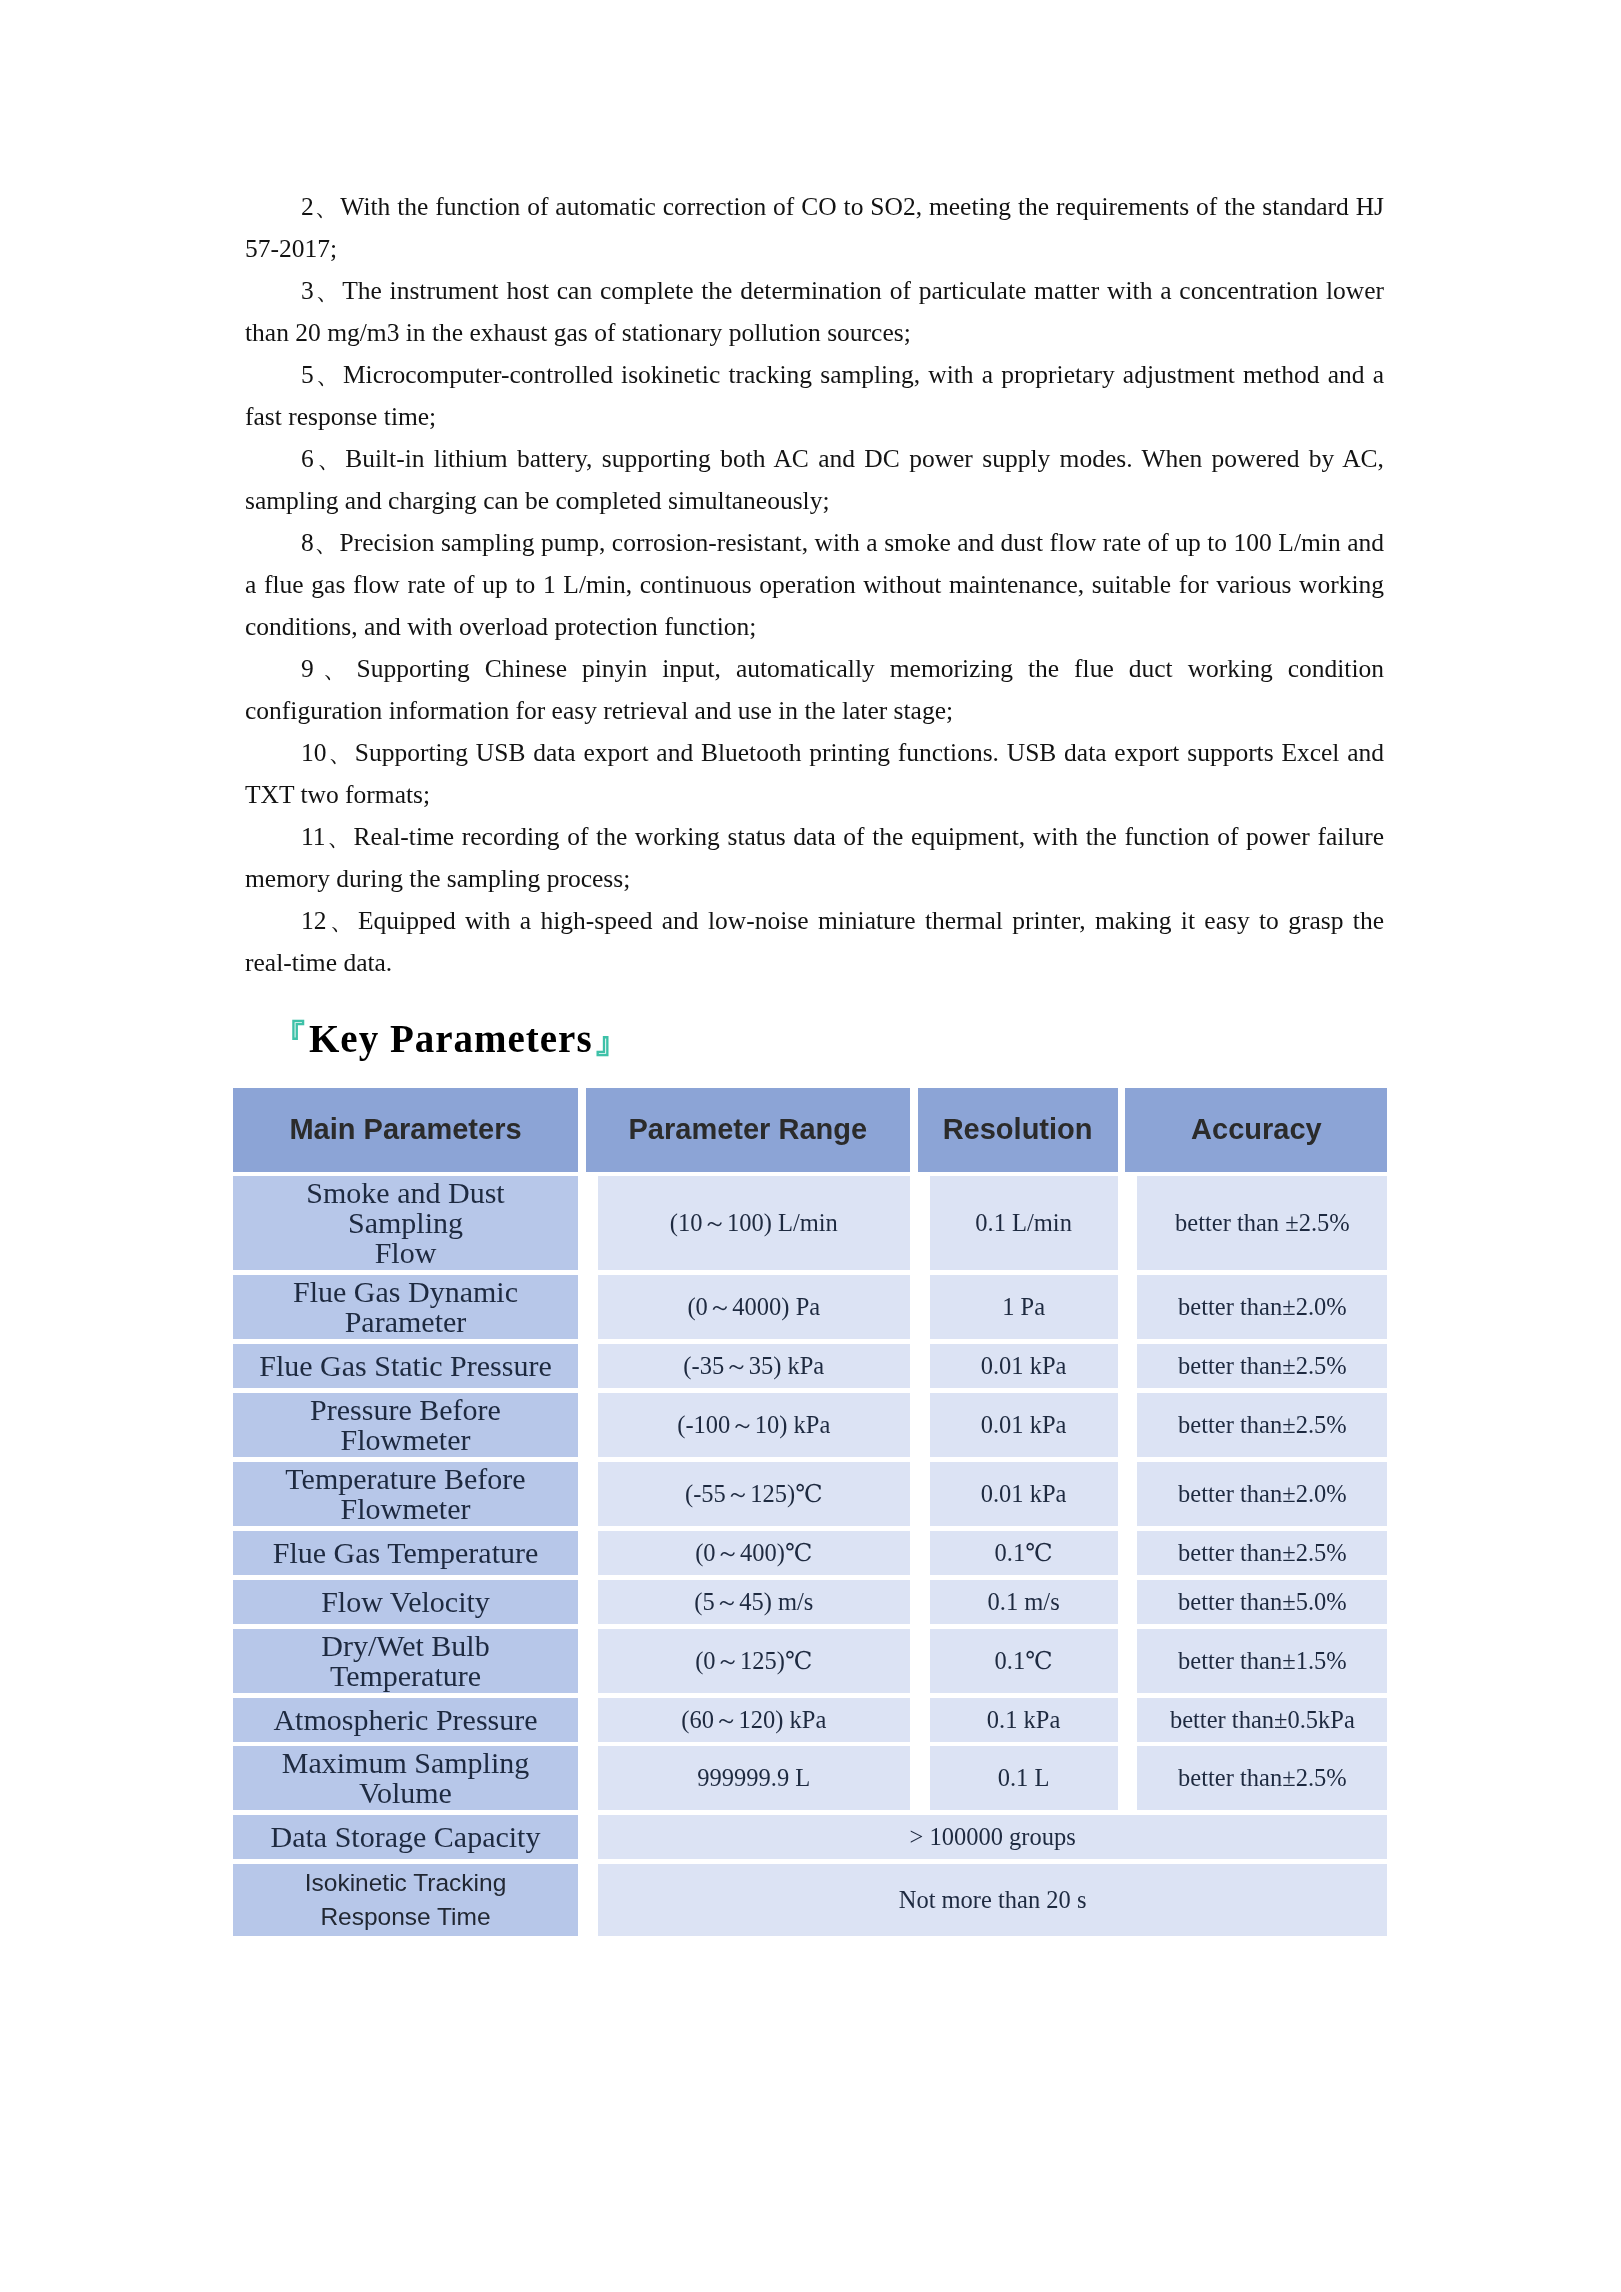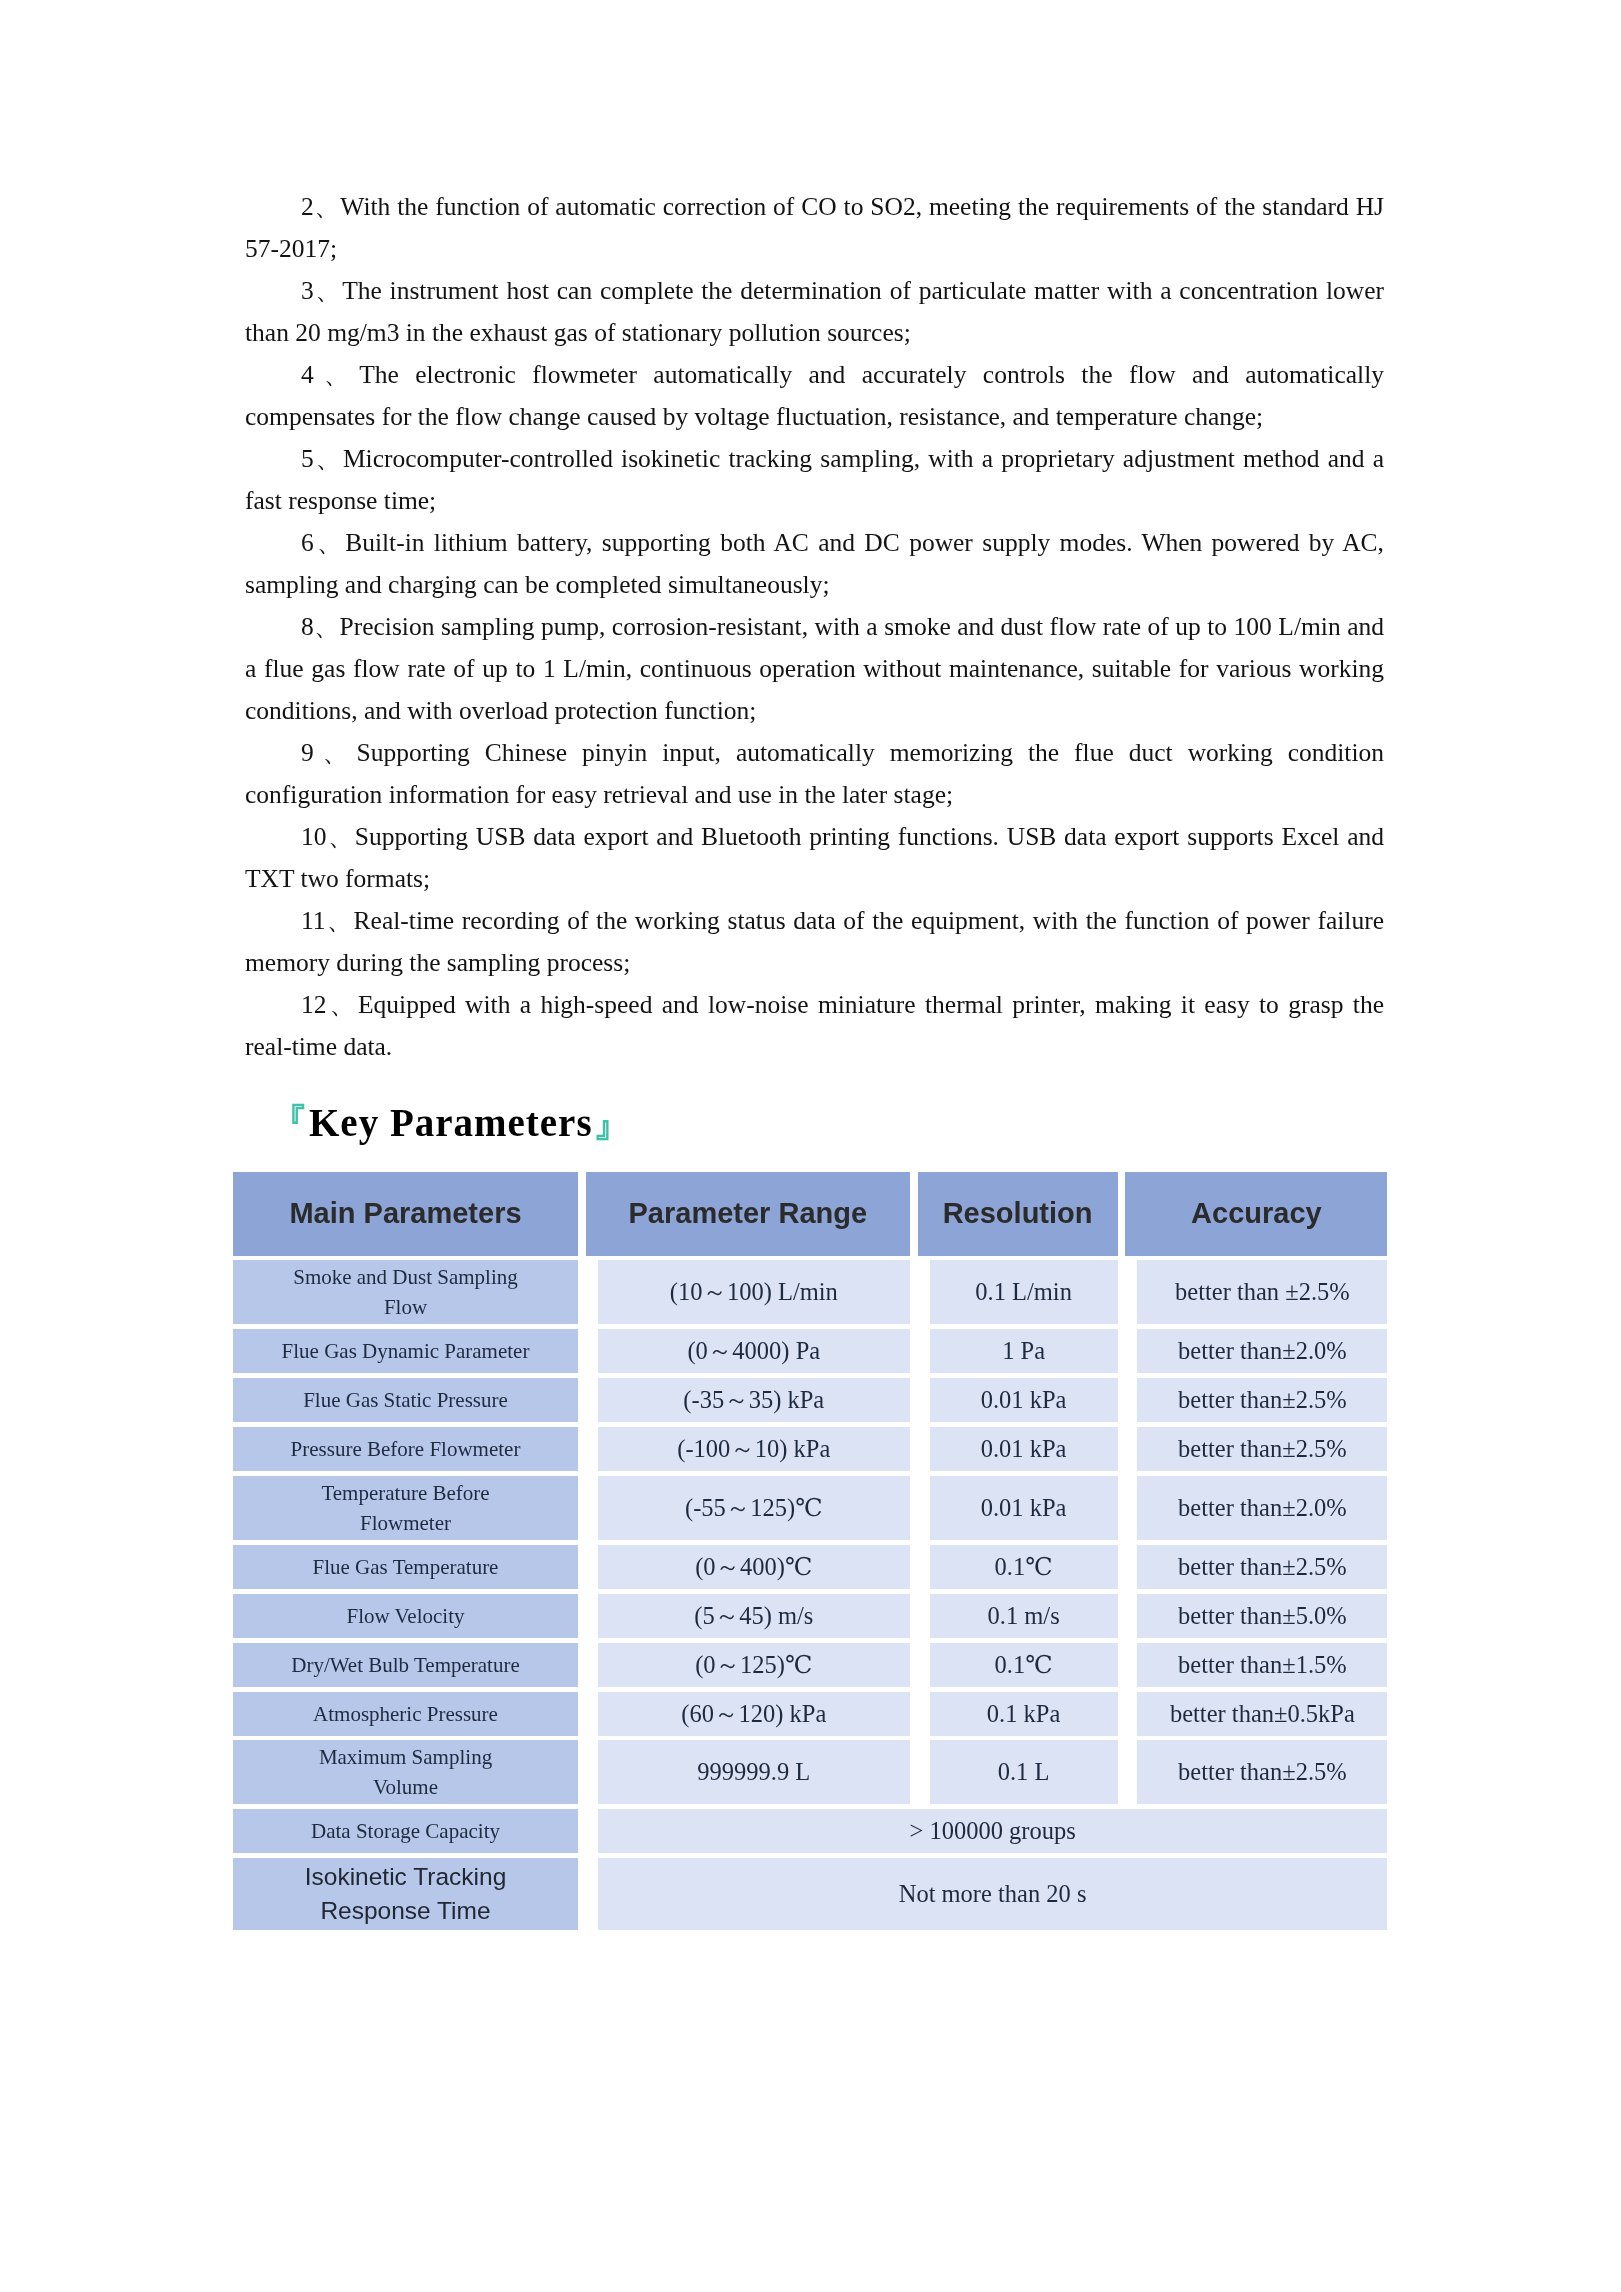--- a/index.html
+++ b/index.html
@@ -66,21 +66,21 @@
   }
   .th{
     background:var(--table-header-bg);
     font-family:"Liberation Sans","DejaVu Sans",sans-serif;
     font-weight:700;
     font-size:29px;
     color:var(--header-text);
   }
   .label{
     background:var(--table-label-bg);
-    font-size:21px;
+    font-size:30px;
     line-height:30px;
     color:var(--table-text);
     white-space:pre-line;
   }
   .label.sans{
     font-family:"Liberation Sans","DejaVu Sans",sans-serif;
     font-size:24.5px;
     line-height:34px;
     color:#222833;
   }
@@ -94,21 +94,20 @@
   .merged{
     grid-column:2 / 5;
   }
 </style>
 </head>
 <body>
 
 <div class="content">
     <p class="para">2、With the function of automatic correction of CO to SO2, meeting the requirements of the standard HJ 57-2017;</p>
     <p class="para">3、The instrument host can complete the determination of particulate matter with a concentration lower than 20 mg/m3 in the exhaust gas of stationary pollution sources;</p>
-    <p class="para">4、The electronic flowmeter automatically and accurately controls the flow and automatically compensates for the flow change caused by voltage fluctuation, resistance, and temperature change;</p>
     <p class="para">5、Microcomputer-controlled isokinetic tracking sampling, with a proprietary adjustment method and a fast response time;</p>
     <p class="para">6、Built-in lithium battery, supporting both AC and DC power supply modes. When powered by AC, sampling and charging can be completed simultaneously;</p>
     <p class="para">8、Precision sampling pump, corrosion-resistant, with a smoke and dust flow rate of up to 100 L/min and a flue gas flow rate of up to 1 L/min, continuous operation without maintenance, suitable for various working conditions, and with overload protection function;</p>
     <p class="para">9、Supporting Chinese pinyin input, automatically memorizing the flue duct working condition configuration information for easy retrieval and use in the later stage;</p>
     <p class="para">10、Supporting USB data export and Bluetooth printing functions. USB data export supports Excel and TXT two formats;</p>
     <p class="para">11、Real-time recording of the working status data of the equipment, with the function of power failure memory during the sampling process;</p>
     <p class="para">12、Equipped with a high-speed and low-noise miniature thermal printer, making it easy to grasp the real-time data.</p>
   </div>
 
 <h2 class="section-heading"><span class="bracket">『</span><span>Key Parameters</span><span class="bracket">』</span></h2>

